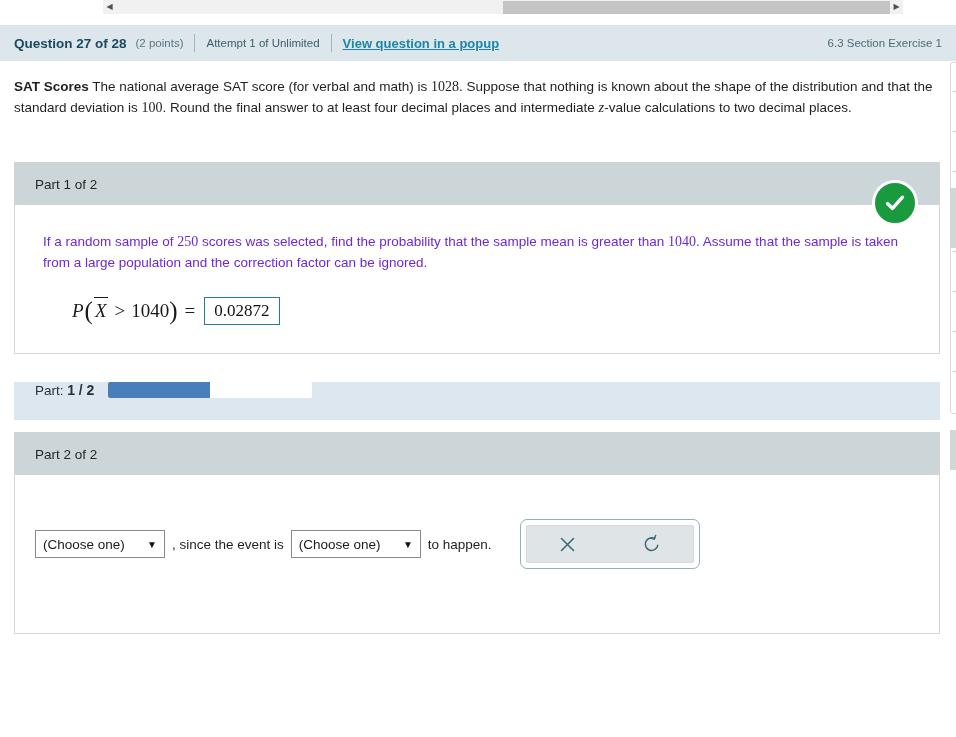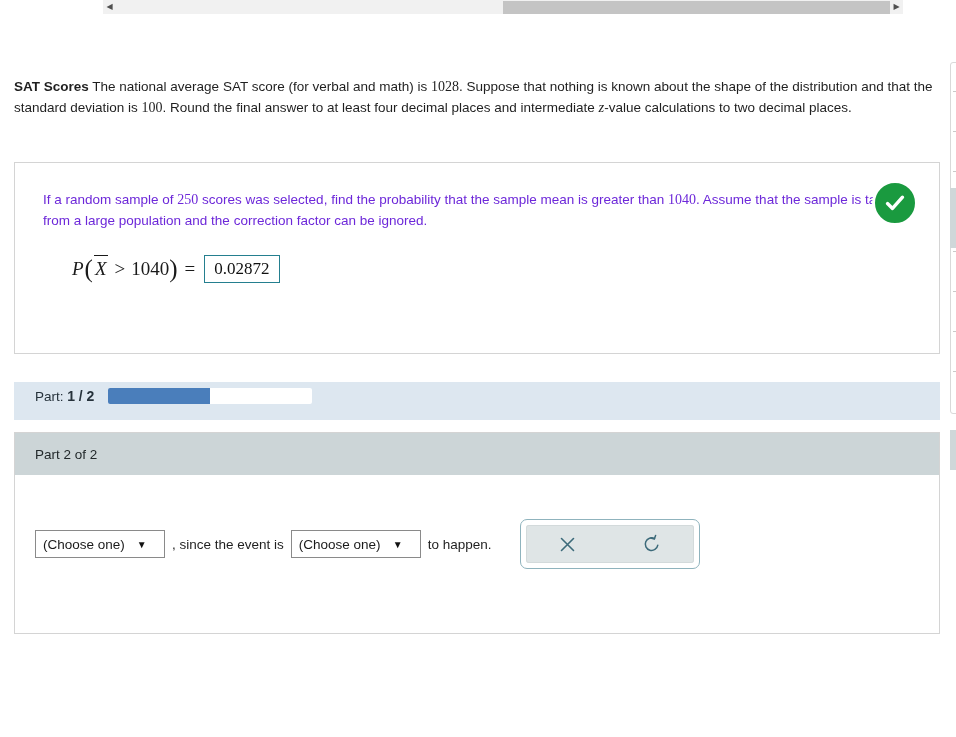--- a/index.html
+++ b/index.html
@@ -108,37 +108,37 @@
   .answer-box {
     border: 1.5px solid #247f8f; background: #ffffff;
     padding: 8px 9px; min-width: 70px; height: 28px;
     display: inline-flex; align-items: center;
     font-family: "Liberation Serif", serif; font-size: 17px; color: #111;
   }
 
   
   .progress-band {
     position: absolute; left: 14px; top: 382px; width: 926px; height: 38px;
-    background: #dde7f0; display: flex; align-items: flex-end; padding: 0 0 16px 21px;
+    background: #dde7f0; display: flex; align-items: flex-start; padding: 0 0 16px 21px;
   }
   .progress-band .plabel { font-size: 13.5px; color: #26323b; }
   .progress-band .plabel b { font-weight: bold; font-size: 14px; }
   .progress-track {
     margin-left: 14px; width: 204px; height: 16px; background: #ffffff;
     border-radius: 2px; overflow: hidden;
   }
   .progress-fill { height: 100%; width: 50%; background: #4a7ebb; }
 
   
   .answer-row {
     display: flex; align-items: center; margin-top: 26px;
     font-size: 13.5px; color: #1f1f1f;
   }
   .dropdown {
-    display: inline-flex; align-items: center; justify-content: flex-start;
+    display: inline-flex; align-items: center; justify-content: space-between;
     border: 1px solid #8a8a8a; background: #ffffff;
     height: 28px; padding: 0 7px; min-width: 130px;
     font-size: 13.5px; color: #1a1a1a; cursor: pointer;
   }
   .dropdown .caret { font-size: 10px; margin-left: 12px; color: #111; }
   .answer-row .mid { margin: 8px 7px; }
   .answer-row .tail { margin-left: 7px; }
 
   
   .btn-group {
@@ -182,26 +182,39 @@
 <div class="page">
 
   <div class="hscroll">
     <div class="arrow">◀</div>
     <div class="track">
       <div class="thumb"></div>
     </div>
     <div class="arrow">▶</div>
   </div>
 
+  <div class="qheader">
+    <span class="qnum">Question 27 of 28</span>
+    <span class="points">(2 points)</span>
+    <span class="vdiv"></span>
+    <span class="attempt">Attempt 1 of Unlimited</span>
+    <span class="vdiv"></span>
+    <span class="popuplink">View question in a popup</span>
+    <span class="spacer"></span>
+    <span class="secex">6.3 Section Exercise 1</span>
+  </div>
 
   <div class="stem">
     <b>SAT Scores</b><span> The national average SAT score (for verbal and math) is </span><span class="mathnum">1028</span><span>. Suppose that nothing is known about the shape of the distribution and that the standard deviation is </span><span class="mathnum">100</span><span>. Round the final answer to at least four decimal places and intermediate </span><span class="mathit">z</span><span>-value calculations to two decimal places.</span>
   </div>
 
   <div class="card p1">
+    <div class="card-head">
+      <span>Part 1 of 2</span>
+    </div>
     <div class="card-body">
       <p><span>If a random sample of </span><span class="mathnum">250</span><span> scores was selected, find the probability that the sample mean is greater than </span><span class="mathnum">1040</span><span>. Assume that the sample is taken from a large population and the correction factor can be ignored.</span></p>
 
       <div class="formula-row">
         <span class="formula">
           <span class="pchar">P</span>
             <span class="paren">(</span>
             <span class="xbar">X</span>
             <span class="op">&gt;</span>
             <span>1040</span>

